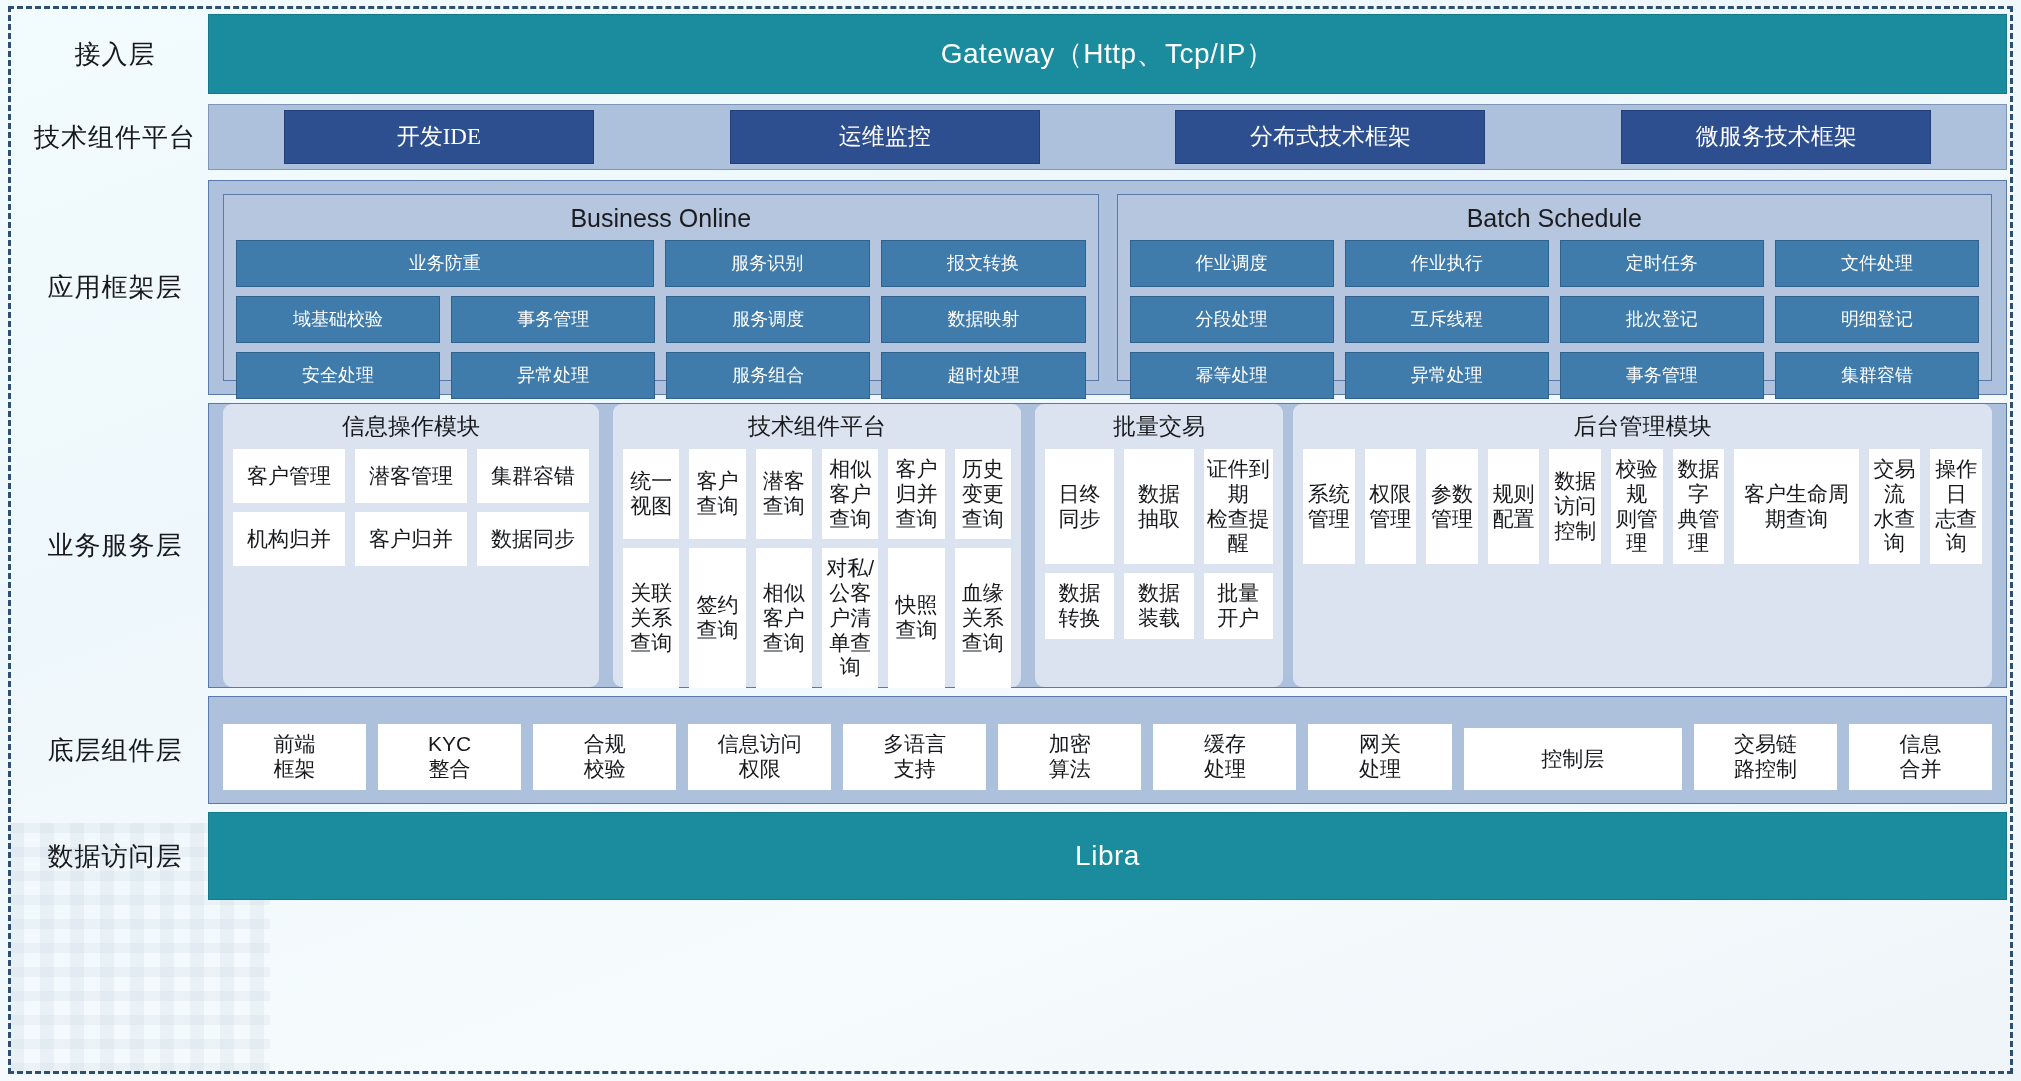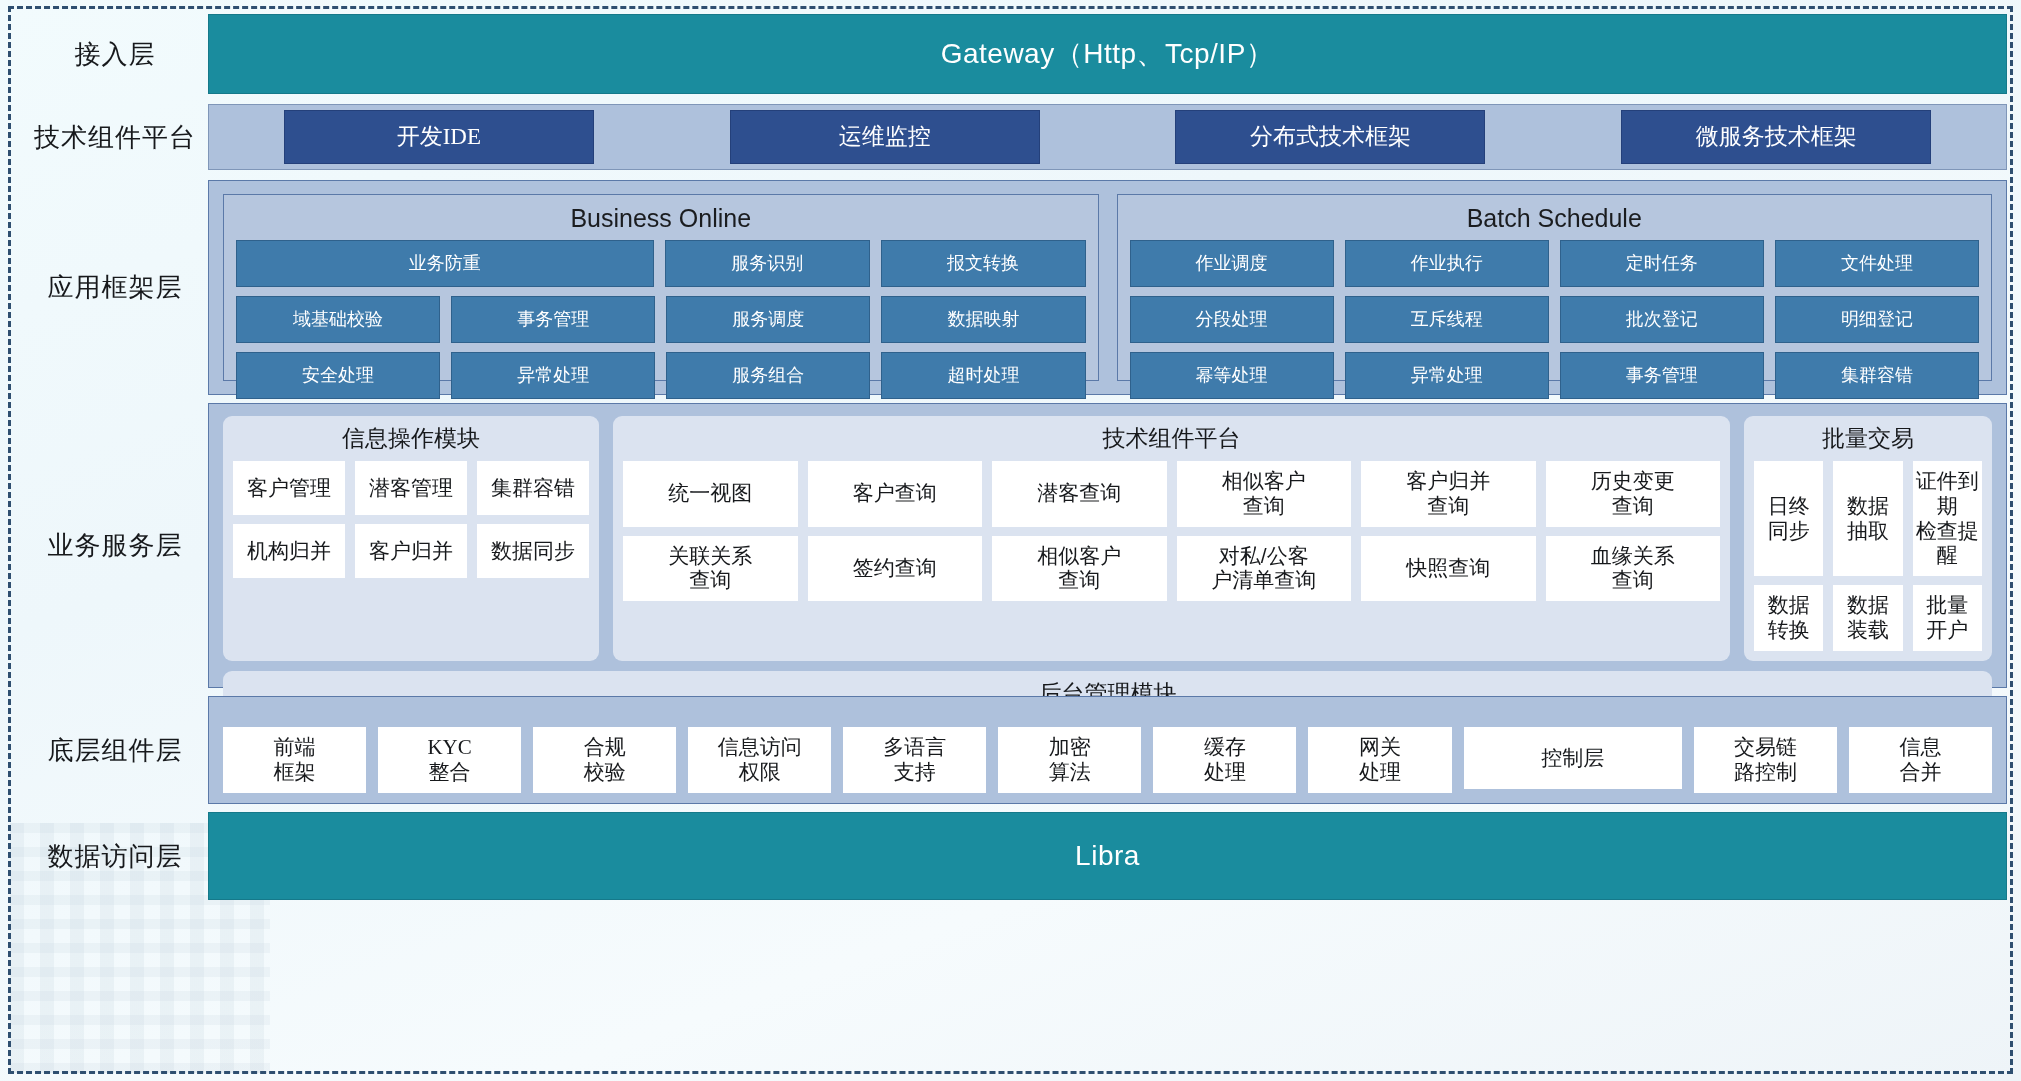--- a/index.html
+++ b/index.html
@@ -130,23 +130,23 @@
     white-space: nowrap;
   }
   .cell-blue.span2 { flex: 2.07 1 0; }
 
   
   .svc-wrap {
     flex: 1 1 auto;
     background: #aec1dc;
     border: 1px solid #5b79a8;
     display: flex;
-    flex-direction: column;
+    flex-direction: row;
     gap: 10px;
-    padding: 12px 14px;
+    padding: 0 14px;
   }
   .svc-top { display: flex; gap: 14px; }
   .mod {
     background: #dbe3f0;
     border-radius: 9px;
     padding: 4px 10px 10px;
     display: flex;
     flex-direction: column;
   }
   .mod-title {
@@ -177,23 +177,22 @@
   .mod.admin  { flex: 1 1 auto; }
   .cell-white.wide { flex: 2.6 1 0; }
 
   
   .base-wrap {
     flex: 1 1 auto;
     background: #aec1dc;
     border: 1px solid #5b79a8;
     display: flex;
     gap: 12px;
-    padding: 30px 14px;
-    align-items: flex-start;
-    font-family: Liberation Serif, serif;
+    padding: 13px 14px;
+    align-items: flex-end;
   }
   .base-wrap .cell-white { min-height: 62px; }
   .base-wrap .cell-white.wide { flex: 1.55 1 0; }
 
   .gap-sm { height: 10px; }
   .gap-xs { height: 8px; }
 </style>
 </head>
 <body>
 

